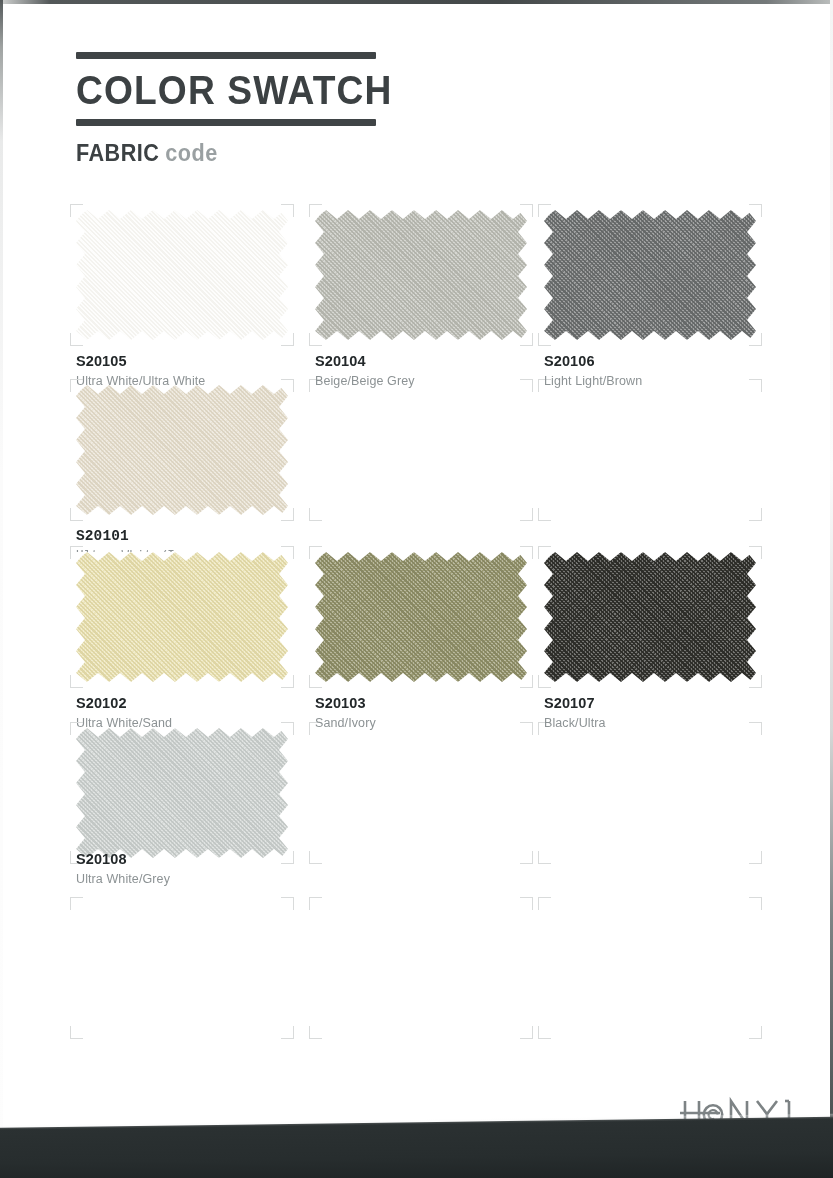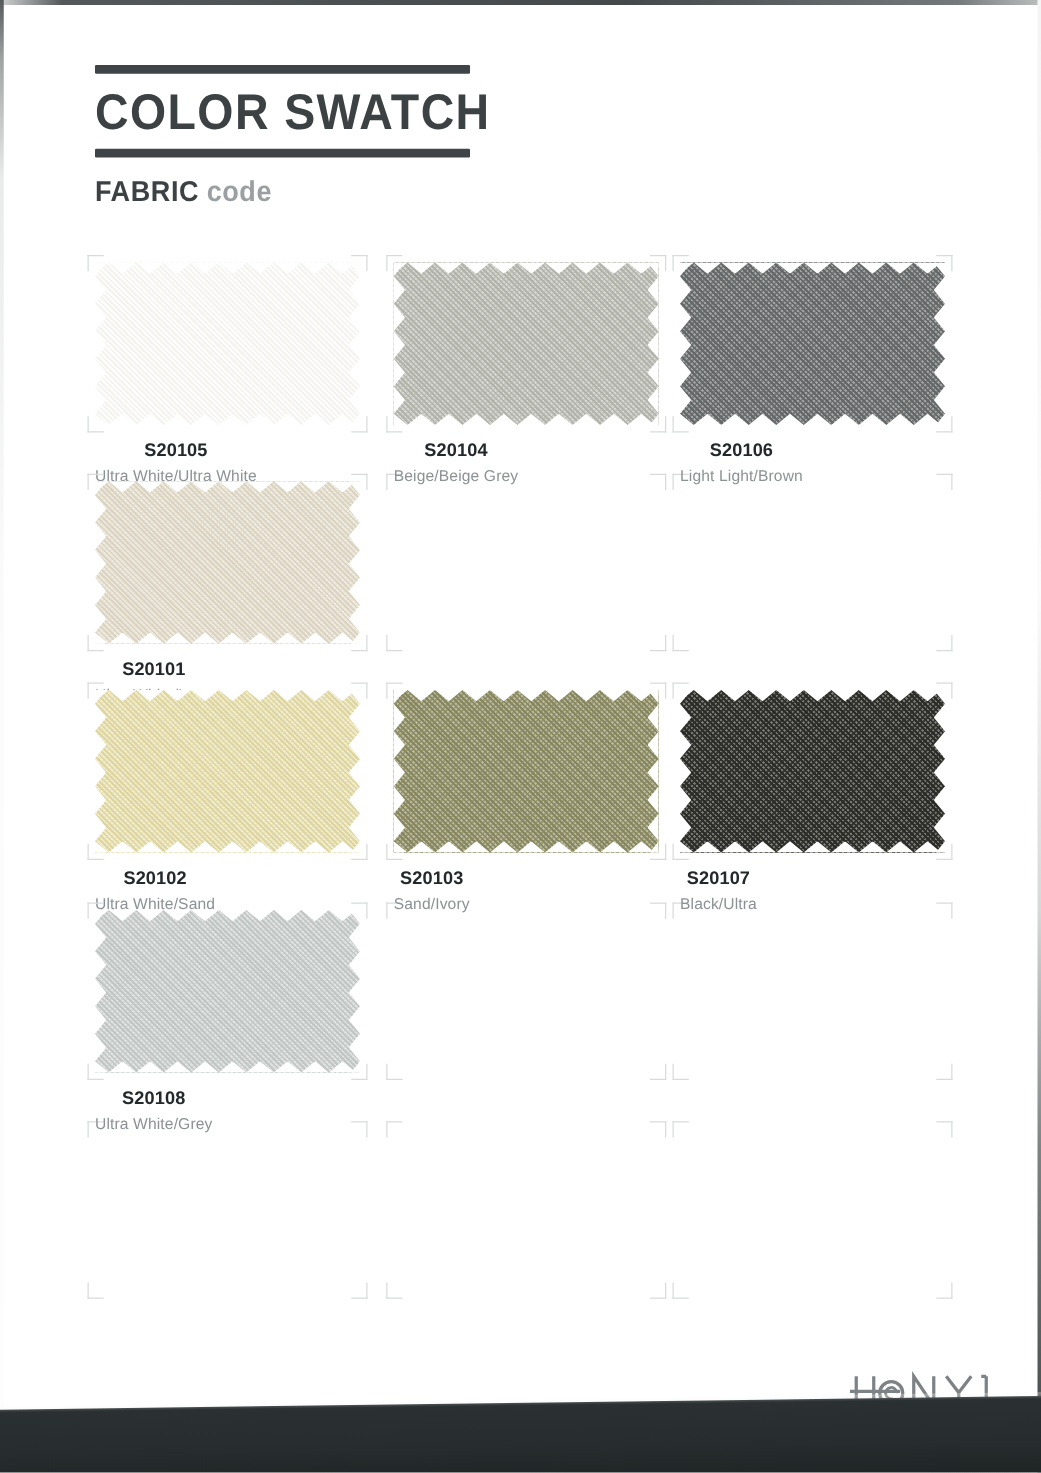--- a/index.html
+++ b/index.html
@@ -46,21 +46,21 @@
     transform:scaleX(.93);transform-origin:left center;
     font-family:"Liberation Sans", sans-serif;
     white-space:nowrap;
   }
   #subtitle{margin-top:16px;font-size:23px;font-weight:700;line-height:1;
     transform:scaleX(.94);transform-origin:left center;white-space:nowrap;}
   #subtitle .dark{color:#3c4143;letter-spacing:.5px;}
   #subtitle .light{color:#9aa0a2;letter-spacing:.5px;}
 
   
-  #grid{position:absolute;left:0;top:0;width:833px;height:1178px;text-align:center;}
+  #grid{position:absolute;left:0;top:0;width:833px;height:1178px;}
   .slot{position:absolute;}
 
   .crop{position:absolute;width:13px;height:13px;pointer-events:none;}
   .crop i{position:absolute;background:#d9dbdb;}
   .crop .h{width:13px;height:1px;}
   .crop .v{width:1px;height:13px;}
   .crop.tl{left:0;top:0;}
   .crop.tl .h{left:0;top:0;} .crop.tl .v{left:0;top:0;}
   .crop.tr{right:0;top:0;}
   .crop.tr .h{right:0;top:0;} .crop.tr .v{right:0;top:0;}
@@ -341,21 +341,21 @@
         <i class="h"></i>
         <i class="v"></i>
       </div>
     </div>
     <div class="chip" style="left: 76px; top: 385px; width: 212px; height: 130px; position: absolute; background: repeating-linear-gradient(45deg, rgb(220, 212, 194) 0px, rgb(220, 212, 194) 1.5px, transparent 1.5px, transparent 3px), repeating-linear-gradient(-45deg, rgba(255, 255, 255, 0.3) 0px, rgba(255, 255, 255, 0.3) 1.5px, transparent 1.5px, transparent 3px), rgb(233, 227, 213);">
       <div class="zig top" style="position: absolute; background: rgb(255, 255, 255); left: 0px; width: 100%; height: 9px; top: 0px; mask: repeating-linear-gradient(135deg, rgb(0, 0, 0) 0px, rgb(0, 0, 0) 0px); clip-path: polygon(0px 0px, 0px 9px, 11px 0px, 22px 9px, 33px 0px, 44px 9px, 55px 0px, 66px 9px, 77px 0px, 88px 9px, 99px 0px, 110px 9px, 121px 0px, 132px 9px, 143px 0px, 154px 9px, 165px 0px, 176px 9px, 187px 0px, 198px 9px, 209px 0px, 220px 9px, 212px 0px);"></div>
       <div class="zig bottom" style="position: absolute; background: rgb(255, 255, 255); left: 0px; width: 100%; height: 9px; bottom: 0px; mask: repeating-linear-gradient(45deg, rgb(0, 0, 0) 0px, rgb(0, 0, 0) 0px); clip-path: polygon(0px 9px, 0px 0px, 11px 9px, 22px 0px, 33px 9px, 44px 0px, 55px 9px, 66px 0px, 77px 9px, 88px 0px, 99px 9px, 110px 0px, 121px 9px, 132px 0px, 143px 9px, 154px 0px, 165px 9px, 176px 0px, 187px 9px, 198px 0px, 209px 9px, 220px 0px, 212px 9px);"></div>
       <div class="zig left" style="position: absolute; background: rgb(255, 255, 255); top: 0px; height: 100%; width: 9px; left: 0px; clip-path: polygon(0px 0px, 9px 0px, 0px 11px, 9px 22px, 0px 33px, 9px 44px, 0px 55px, 9px 66px, 0px 77px, 9px 88px, 0px 99px, 9px 110px, 0px 121px, 9px 132px, 0px 130px);"></div>
       <div class="zig right" style="position: absolute; background: rgb(255, 255, 255); top: 0px; height: 100%; width: 9px; right: 0px; clip-path: polygon(9px 0px, 0px 0px, 9px 11px, 0px 22px, 9px 33px, 0px 44px, 9px 55px, 0px 66px, 9px 77px, 0px 88px, 9px 99px, 0px 110px, 9px 121px, 0px 132px, 9px 130px);"></div>
     </div>
-    <div class="label" style="position: absolute; left: 76px; top: 529px;">
+    <div class="label" style="position: absolute; left: 76px; top: 529px; font-family: Liberation Mono, monospace;">
       <div class="code">S20101</div>
       <div class="desc">Ultra White/Ivory</div>
     </div>
     <div class="slot" style="left: 70px; top: 546px; width: 224px; height: 142px;">
       <div class="crop tl">
         <i class="h"></i>
         <i class="v"></i>
       </div>
       <div class="crop tr">
         <i class="h"></i>
@@ -453,21 +453,21 @@
         <i class="h"></i>
         <i class="v"></i>
       </div>
     </div>
     <div class="chip" style="left: 76px; top: 728px; width: 212px; height: 130px; position: absolute; background: repeating-linear-gradient(45deg, rgb(194, 199, 197) 0px, rgb(194, 199, 197) 1.5px, transparent 1.5px, transparent 3px), repeating-linear-gradient(-45deg, rgba(255, 255, 255, 0.3) 0px, rgba(255, 255, 255, 0.3) 1.5px, transparent 1.5px, transparent 3px), rgb(211, 215, 213);">
       <div class="zig top" style="position: absolute; background: rgb(255, 255, 255); left: 0px; width: 100%; height: 9px; top: 0px; mask: repeating-linear-gradient(135deg, rgb(0, 0, 0) 0px, rgb(0, 0, 0) 0px); clip-path: polygon(0px 0px, 0px 9px, 11px 0px, 22px 9px, 33px 0px, 44px 9px, 55px 0px, 66px 9px, 77px 0px, 88px 9px, 99px 0px, 110px 9px, 121px 0px, 132px 9px, 143px 0px, 154px 9px, 165px 0px, 176px 9px, 187px 0px, 198px 9px, 209px 0px, 220px 9px, 212px 0px);"></div>
       <div class="zig bottom" style="position: absolute; background: rgb(255, 255, 255); left: 0px; width: 100%; height: 9px; bottom: 0px; mask: repeating-linear-gradient(45deg, rgb(0, 0, 0) 0px, rgb(0, 0, 0) 0px); clip-path: polygon(0px 9px, 0px 0px, 11px 9px, 22px 0px, 33px 9px, 44px 0px, 55px 9px, 66px 0px, 77px 9px, 88px 0px, 99px 9px, 110px 0px, 121px 9px, 132px 0px, 143px 9px, 154px 0px, 165px 9px, 176px 0px, 187px 9px, 198px 0px, 209px 9px, 220px 0px, 212px 9px);"></div>
       <div class="zig left" style="position: absolute; background: rgb(255, 255, 255); top: 0px; height: 100%; width: 9px; left: 0px; clip-path: polygon(0px 0px, 9px 0px, 0px 11px, 9px 22px, 0px 33px, 9px 44px, 0px 55px, 9px 66px, 0px 77px, 9px 88px, 0px 99px, 9px 110px, 0px 121px, 9px 132px, 0px 130px);"></div>
       <div class="zig right" style="position: absolute; background: rgb(255, 255, 255); top: 0px; height: 100%; width: 9px; right: 0px; clip-path: polygon(9px 0px, 0px 0px, 9px 11px, 0px 22px, 9px 33px, 0px 44px, 9px 55px, 0px 66px, 9px 77px, 0px 88px, 9px 99px, 0px 110px, 9px 121px, 0px 132px, 9px 130px);"></div>
     </div>
-    <div class="label" style="position: absolute; left: 76px; top: 872px;">
+    <div class="label" style="position: absolute; left: 76px; top: 852px;">
       <div class="code">S20108</div>
       <div class="desc">Ultra White/Grey</div>
     </div>
   </div>
 
 <div id="logo">
   <svg id="logo-mark" width="120" height="34" viewBox="0 0 120 34" fill="none">
     <g stroke="#7d8385" stroke-width="2.6" fill="none" stroke-linecap="butt">
 
       <path d="M6 5 L6 29"></path>

